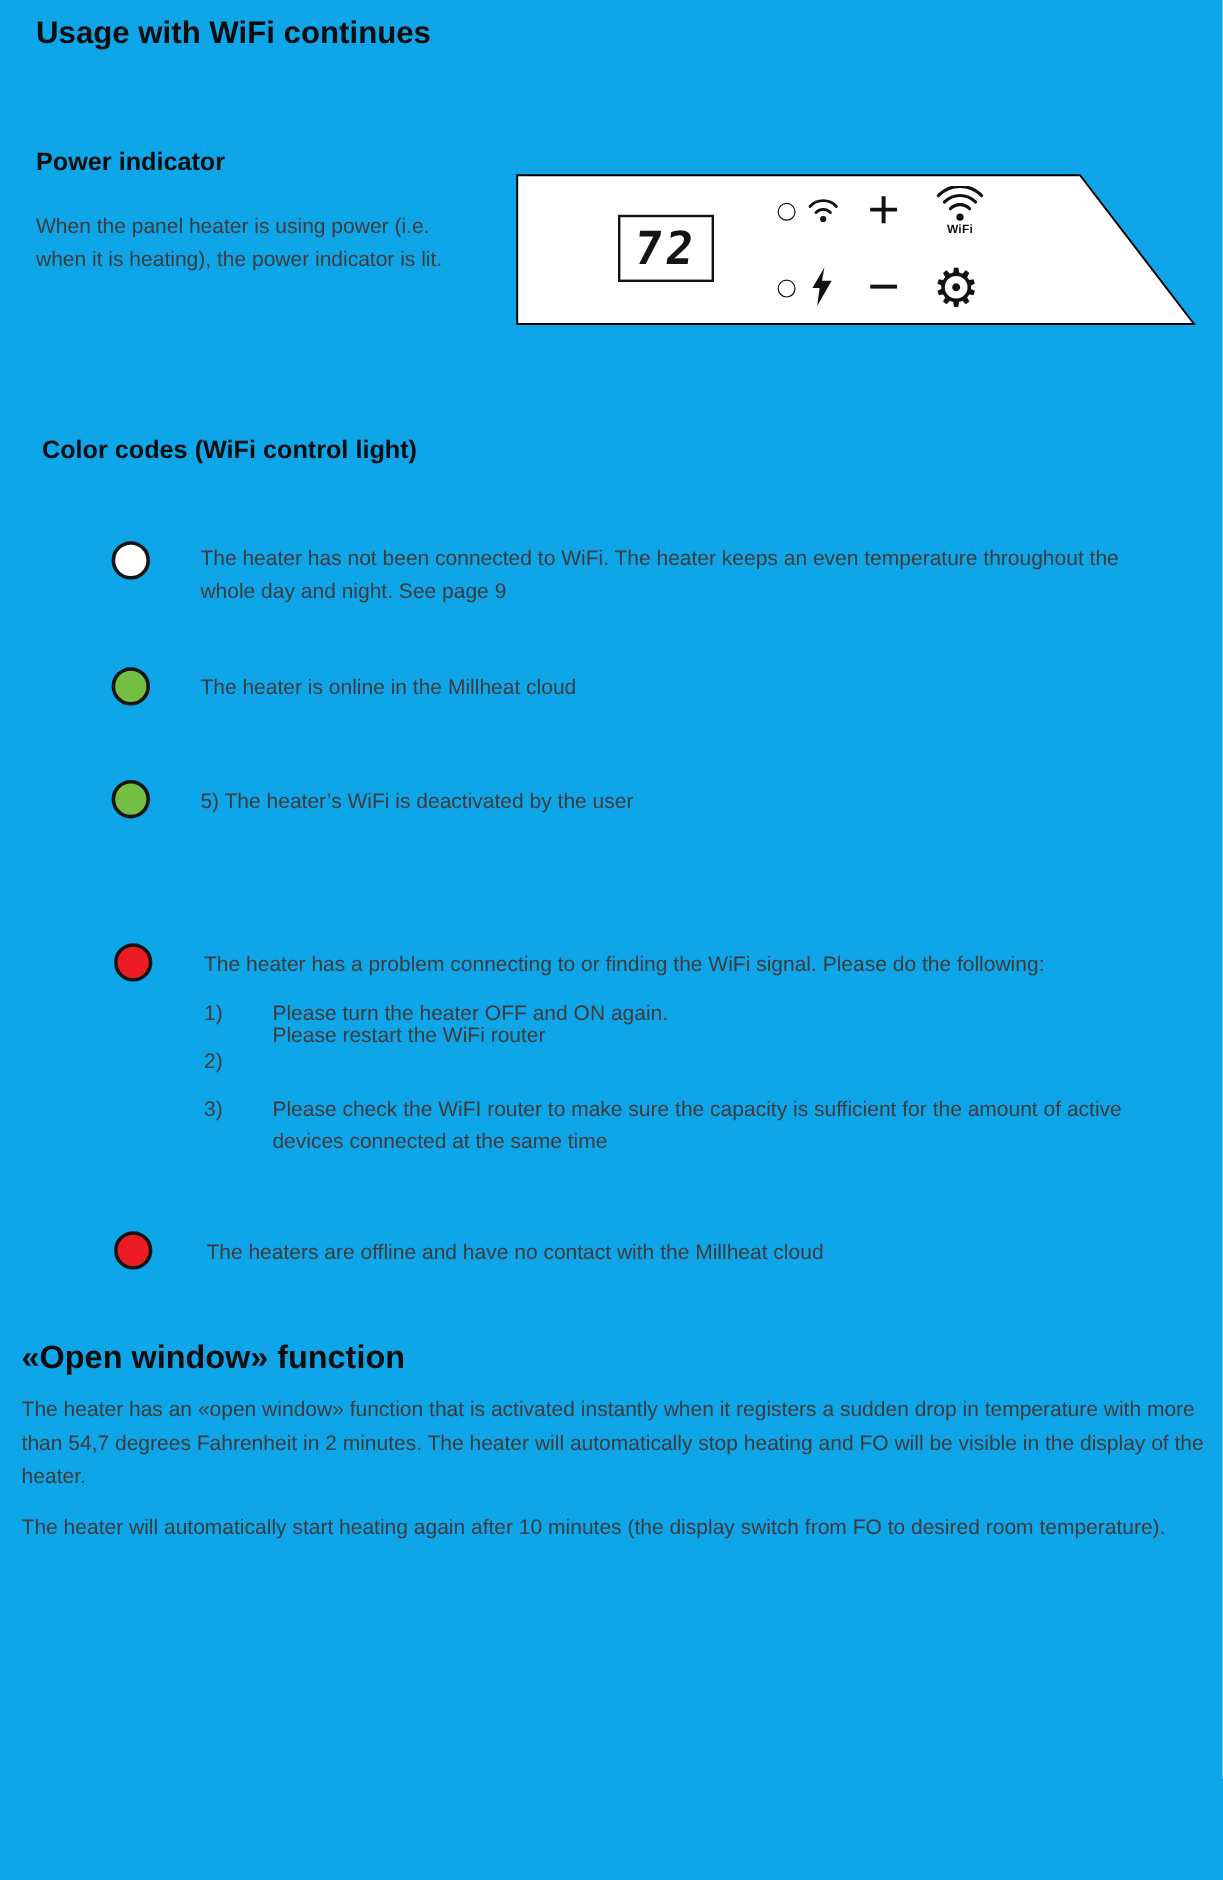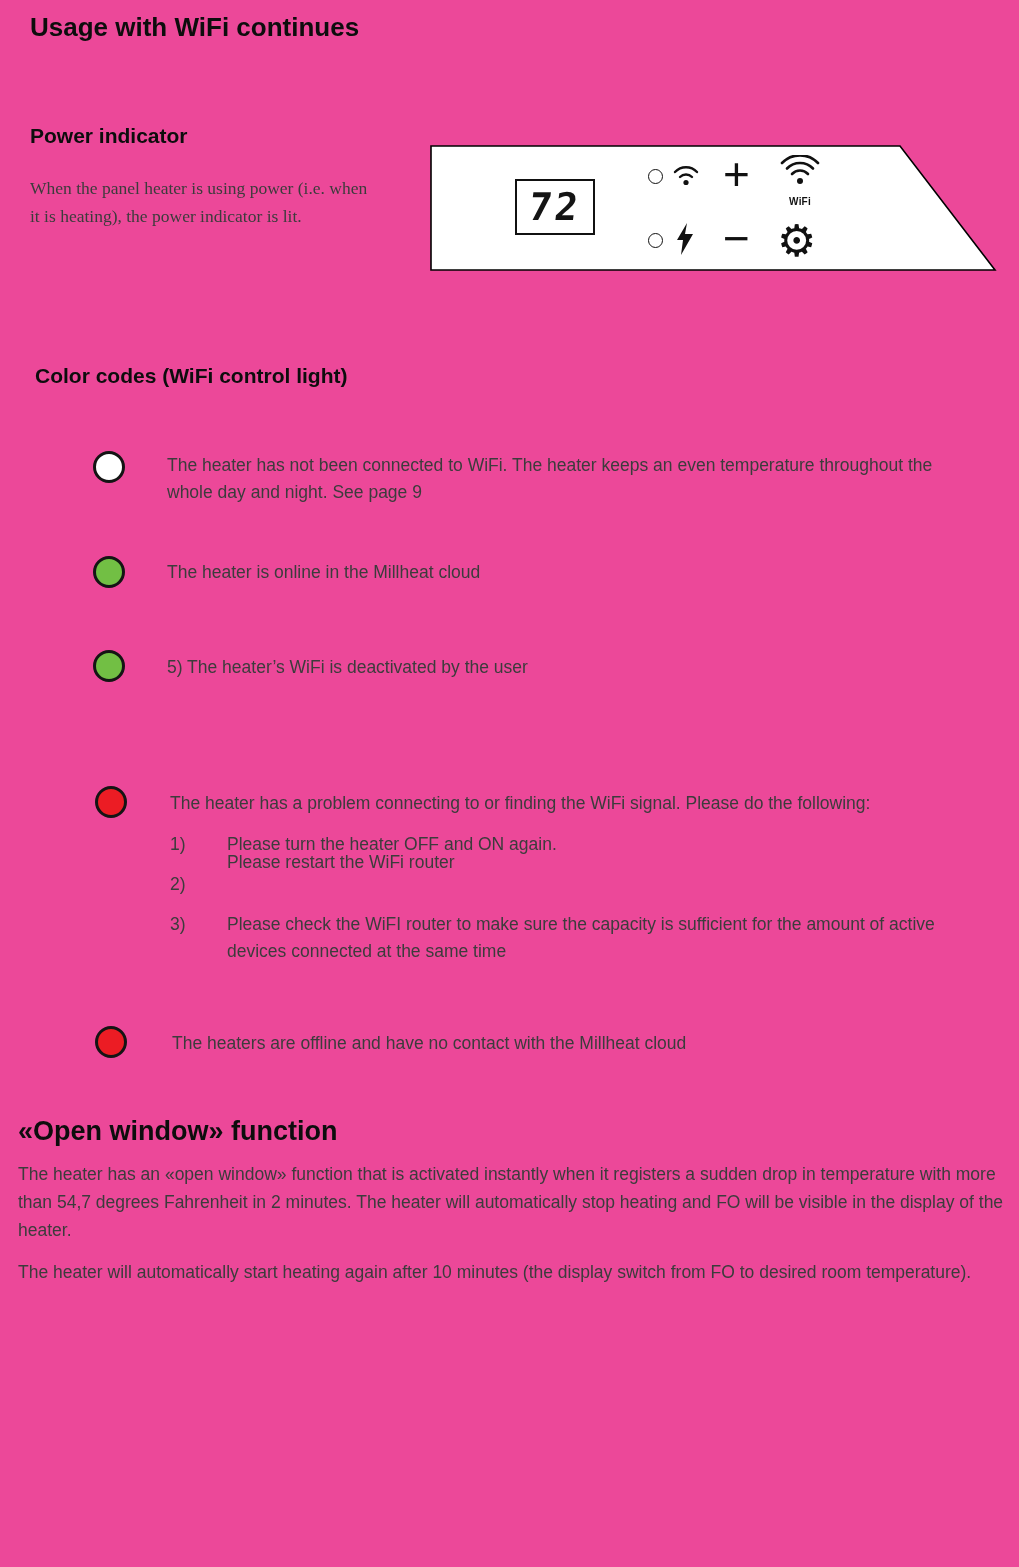--- a/index.html
+++ b/index.html
@@ -1,34 +1,34 @@
 <!DOCTYPE html>
 <html><head>
 <meta charset="utf-8">
 <style>
   html,body{margin:0;padding:0;background:#ffffff;}
-  .page{position:relative;width:1019px;height:1567px;background:#ec4899;overflow:hidden;
+  .page{position:relative;width:1019px;height:1567px;background:#0ea5e9;overflow:hidden;
         font-family:"Liberation Sans","DejaVu Sans",sans-serif;color:#3c3c3c;}
   .abs{position:absolute;}
   .hd{position:absolute;margin:0;color:#0d0d0d;font-weight:700;}
   .title{left:30px;top:12px;font-size:26px;}
   .h-power{left:30px;top:124px;font-size:21px;}
   .body-text{position:absolute;font-size:17.5px;line-height:28px;}
-  .power-body{left:30px;top:174px;width:345px;font-family:Liberation Serif, serif;}
+  .power-body{left:30px;top:174px;width:345px;}
 
   
   .panel{left:430px;top:145px;width:572px;height:127px;}
   .panel svg.outline{position:absolute;left:0;top:0;}
   .display{position:absolute;left:85px;top:34px;width:80px;height:56px;border:2.5px solid #111;
            background:#fff;display:flex;align-items:center;justify-content:center;box-sizing:border-box;}
   .seg-text{font-family:"DejaVu Sans Mono",monospace;font-weight:700;font-size:38px;color:#141414;
             transform:skewX(-7deg);letter-spacing:3px;line-height:1;}
   .led{position:absolute;width:13px;height:13px;border:1.8px solid #111;border-radius:50%;background:#fff;box-sizing:content-box;}
   .sign{position:absolute;font-size:46px;font-weight:400;color:#111;line-height:1;}
-  .wifi-big{position:absolute;display:flex;flex-direction:column;align-items:center;gap:10px;}
+  .wifi-big{position:absolute;display:flex;flex-direction:column;align-items:center;}
   .wifi-big .lbl{font-size:10px;font-weight:700;color:#111;margin-top:1px;letter-spacing:0.2px;}
   .gear{position:absolute;font-size:44px;line-height:1;color:#111;font-family:"DejaVu Sans",sans-serif;}
 
   
   .h-codes{left:35px;top:364px;font-size:21px;}
   .code-circle{position:absolute;width:26px;height:26px;border-radius:50%;border:3.5px solid #141414;background:#fff;}
   .code-text{position:absolute;font-size:17.5px;line-height:27px;}
   .step-num{position:absolute;font-size:17.5px;line-height:27px;}
 
   

